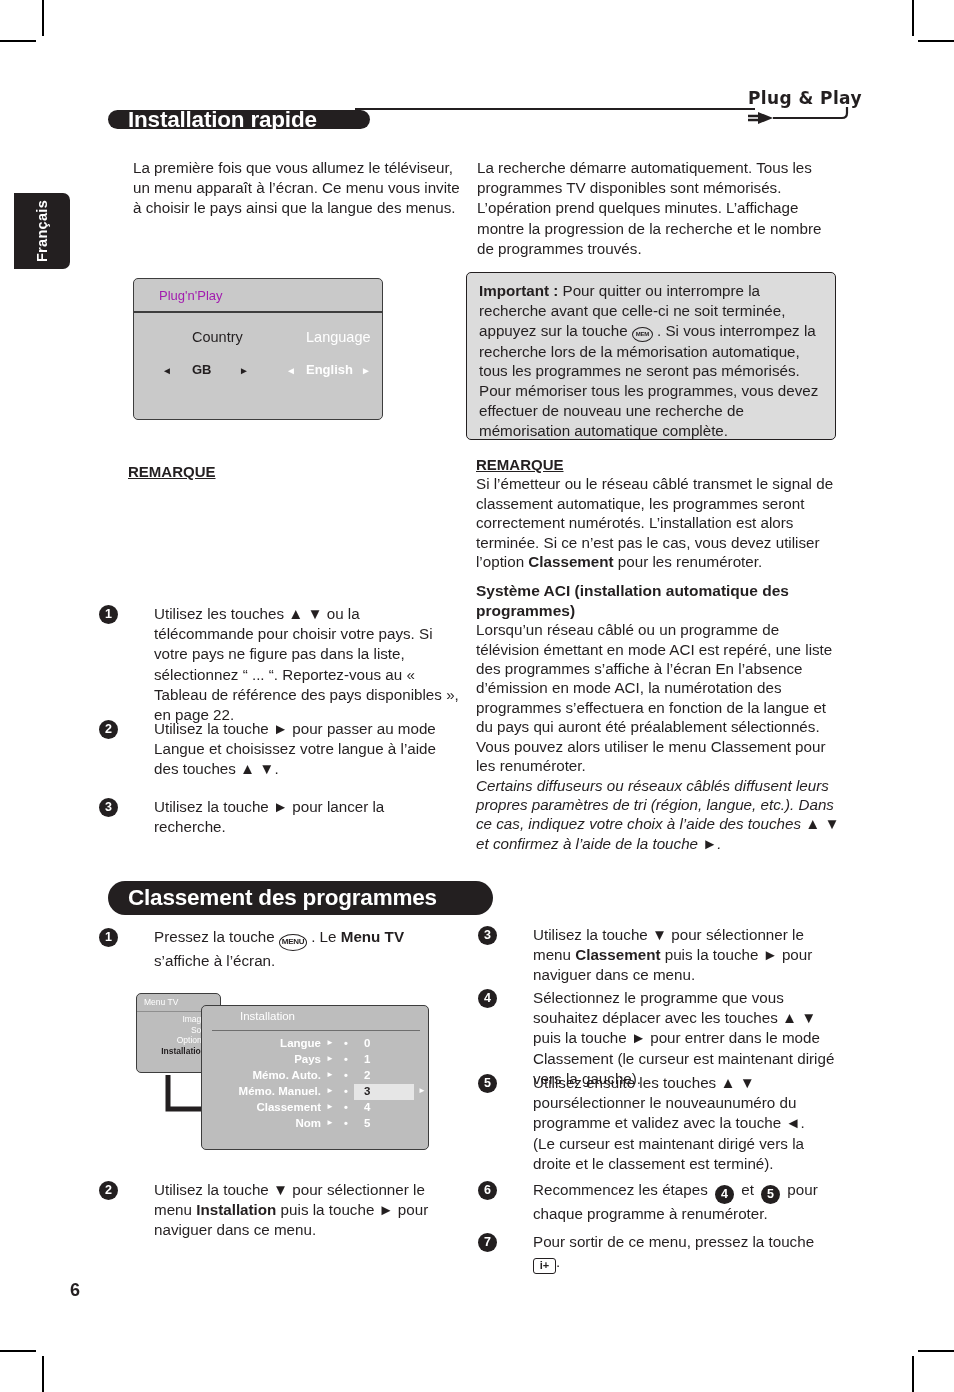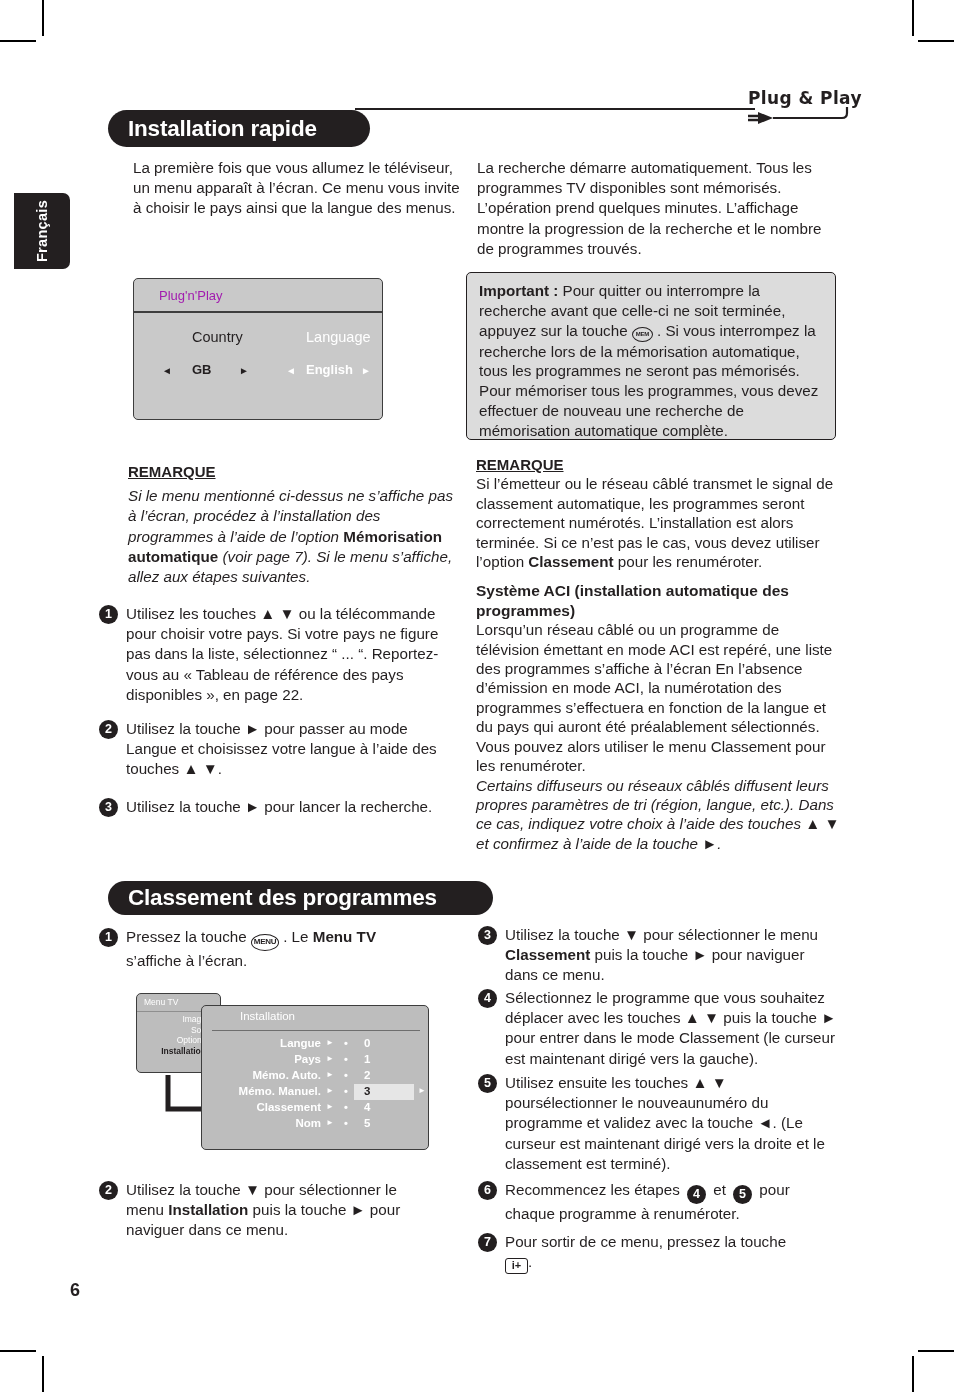--- a/index.html
+++ b/index.html
@@ -71,21 +71,21 @@
     border-radius: 22px;
     color: #ffffff;
     font-size: 22.5px;
     font-weight: bold;
     letter-spacing: -0.2px;
     display: flex;
     align-items: center;
     padding: 0 20px;
     box-sizing: border-box;
   }
-  #banner-installation { left: 108px; top: 110px; width: 262px; height: 37px; }
+  #banner-installation { left: 108px; top: 110px; width: 262px; height: 19px; }
   #banner-classement  { left: 108px; top: 881px; width: 385px; height: 34px; }
 
   
   .col-text {
     position: absolute;
     font-size: 15.2px;
     line-height: 20.2px;
     color: #231f20;
   }
   .col-text b { font-weight: bold; }
@@ -187,21 +187,21 @@
     align-items: center;
     justify-content: center;
     margin-right: 8px;
     margin-top: 1px;
   }
   .bullet.inline {
     display: inline-flex;
     vertical-align: -3px;
     margin: 0 3px;
   }
-  .step-body { flex: 1 1 auto; }
+  .step-body { flex: 1 1 auto; margin-left: 28px; }
 
   
   .tvmenu { position: absolute; left: 136px; top: 993px; width: 300px; height: 165px; }
   .menutv-box {
     position: absolute;
     left: 0; top: 0;
     width: 85px; height: 80px;
     background: #bdbdbd;
     border: 1.4px solid #3d3d3d;
     border-radius: 5px;
@@ -392,23 +392,20 @@
   <div class="pp-val light" style="left:172px;top:83px;">English</div>
   <div class="arr light" style="left:227px;top:86px;">►</div>
 </div>
 
 <div class="important-box">
   <b>Important :</b><span> Pour quitter ou interrompre la recherche avant que celle-ci ne soit terminée, appuyez sur la touche </span><span class="key-mem">MEM</span><span> . Si vous interrompez la recherche lors de la mémorisation automatique, tous les programmes ne seront pas mémorisés. Pour mémoriser tous les programmes, vous devez effectuer de nouveau une recherche de mémorisation automatique complète.</span>
 </div>
 
 <div class="col-text" id="remarque-left">
   <span class="remarque-head">REMARQUE</span>
-  <div style="margin-top:4px">
-    <i>Si le menu mentionné ci-dessus ne s’affiche pas à l’écran, procédez à l’installation des programmes à l’aide de l’option </i><b>Mémorisation automatique</b><i> (voir page 7). Si le menu s’affiche, allez aux étapes suivantes.</i>
-  </div>
 </div>
 
 <div class="step" style="left:99px;top:604px;width:360px;">
   <div class="bullet">1</div>
   <div class="step-body">Utilisez les touches ▲ ▼ ou la télécommande pour choisir votre pays. Si votre pays ne figure pas dans la liste, sélectionnez “ ... “. Reportez-vous au « Tableau de référence des pays disponibles », en page 22.</div>
 </div>
 
 <div class="step" style="left:99px;top:719px;width:355px;">
   <div class="bullet">2</div>
   <div class="step-body">Utilisez la touche ► pour passer au mode Langue et choisissez votre langue à l’aide des touches ▲ ▼.</div>

